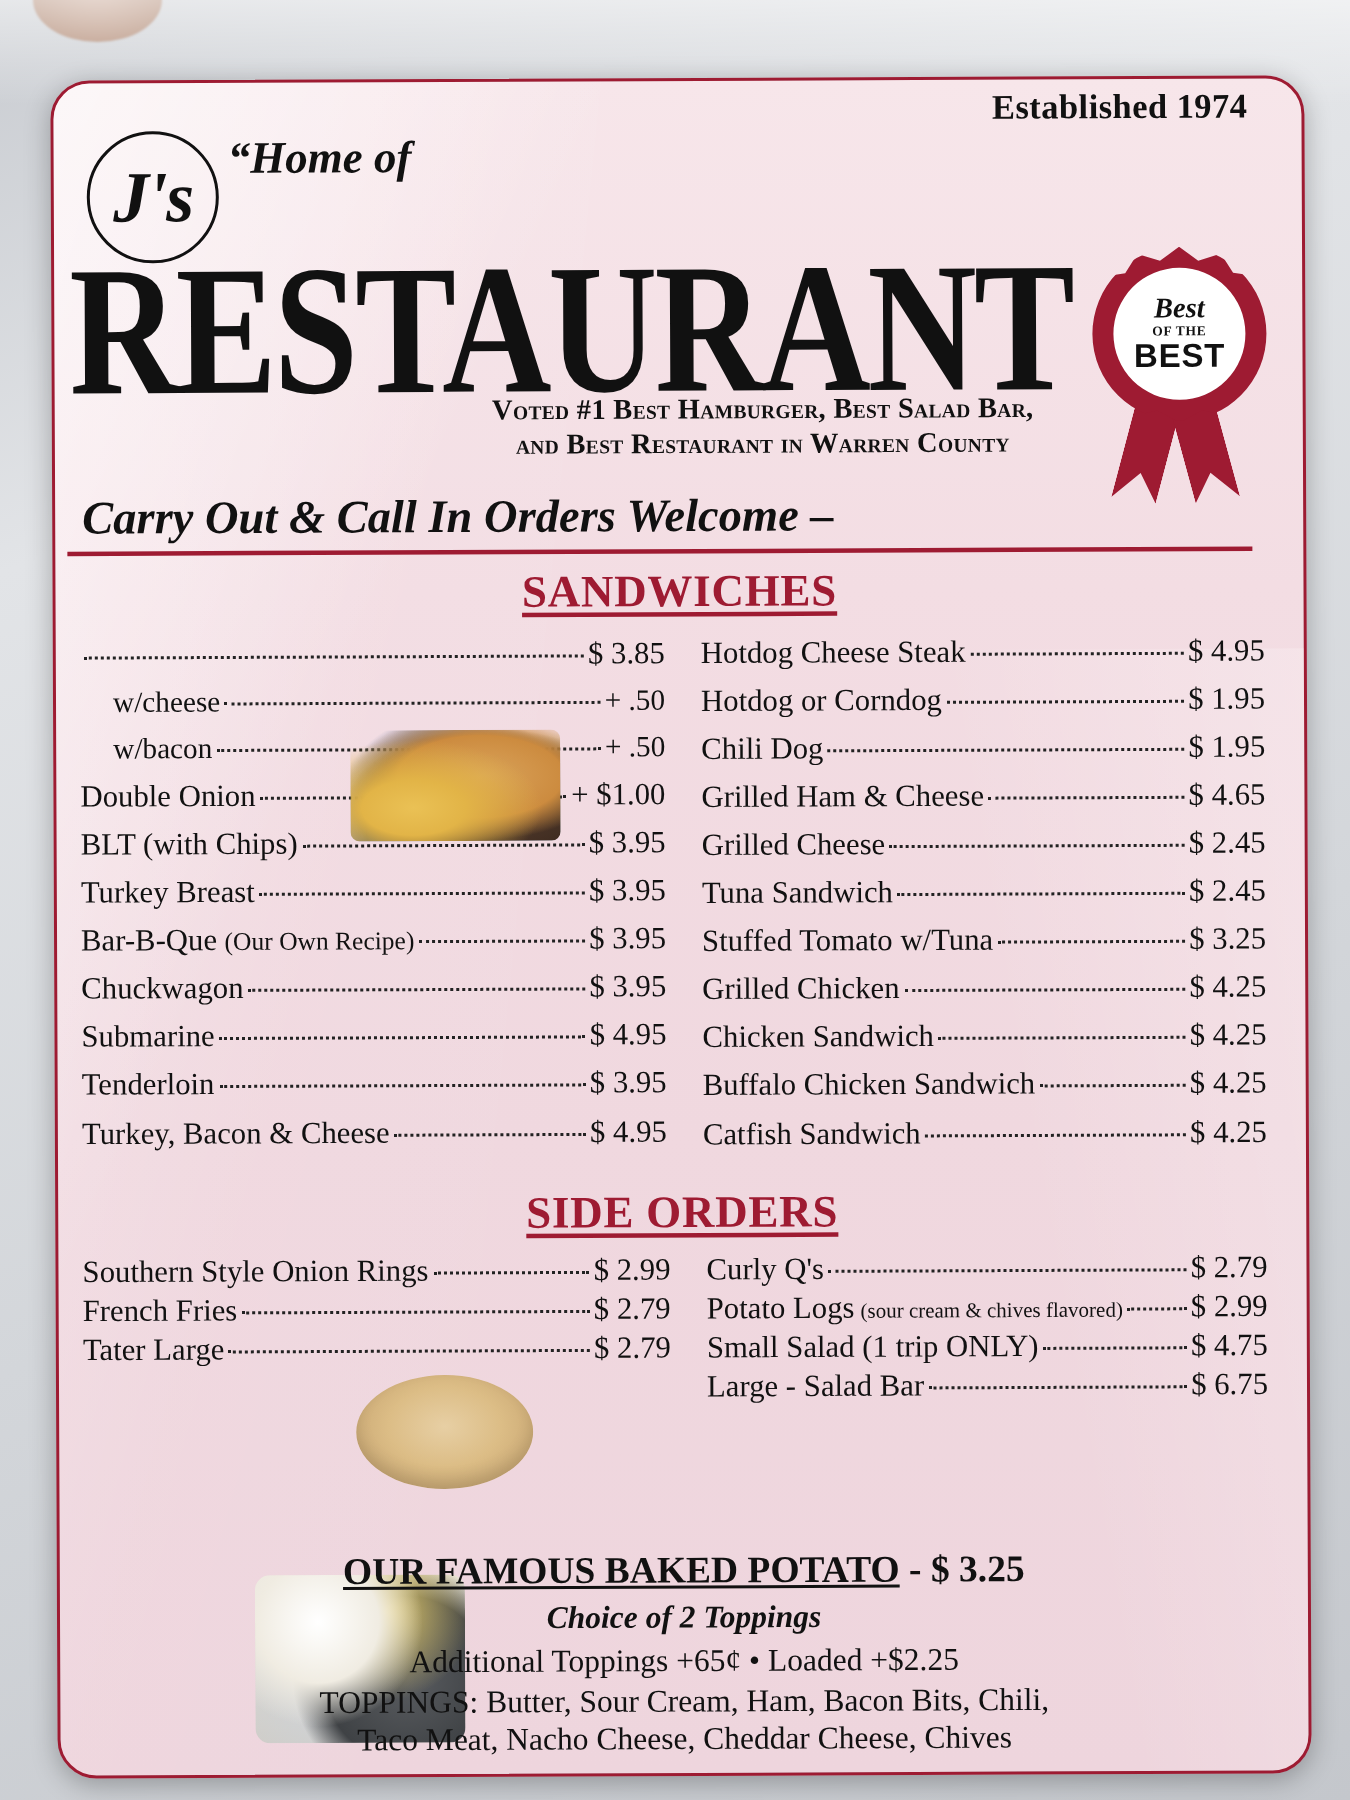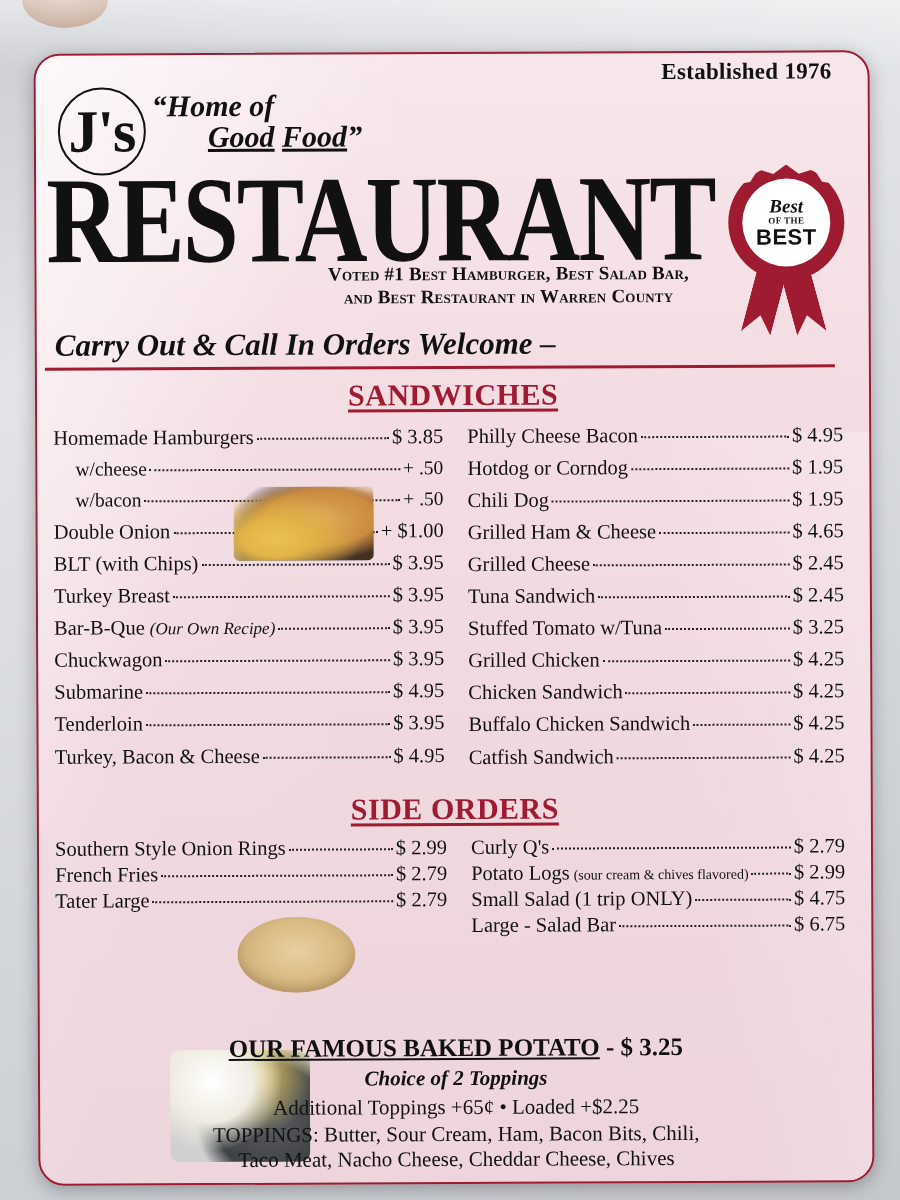--- a/index.html
+++ b/index.html
@@ -96,21 +96,22 @@
     height: 84px;
     border: 2px solid #111;
     border-radius: 50%;
     display: flex;
     align-items: center;
     justify-content: center;
   }
   .logo-circle span {
     font-family: "Liberation Serif", serif;
     font-weight: bold;
-    font-size: 60px;
+    font-size: 48px;
+    font-style: italic;
     letter-spacing: -1px;
   }
   .home-of {
     position: absolute;
     left: 116px;
     top: 36px;
     font-style: italic;
     font-weight: bold;
     font-size: 30px;
     line-height: 1.02;
@@ -255,21 +256,21 @@
   .item .dots {
     flex: 1 1 auto;
     margin: 0 3px;
     border-bottom: 2px dotted #222;
     transform: translateY(-4px);
     min-width: 8px;
     height: 1px;
   }
   .item .price { flex: 0 0 auto; }
   .item.indent { padding-left: 22px; font-size: 19.5px; }
-  .item .small-italic { font-style: italic; font-size: 17px; }
+  .item .small-italic { font-size: 17px; }
   .item .tiny { font-size: 14px; }
 
   
   .photo-burger {
     position: absolute;
     left: 196px;
     top: 432px;
     width: 140px;
     height: 74px;
     border-radius: 6px;
@@ -349,32 +350,28 @@
 <div class="photo-bg"></div>
 <div class="thumb"></div>
 <div class="glare-top"></div>
 
 <div class="menu-card">
   <div class="sheen"></div>
   <div class="sheen2"></div>
 
   <div class="inner">
 
-    <div class="established">Established 1976</div>
+    <div class="established">Established 1974</div>
 
     <div class="logo-circle">
       <span>J's</span>
     </div>
 
     <div class="home-of">
       <span>“Home of</span>
-      <span class="good-food">
-        <span class="u">Good</span>
-        <span class="u">Food</span><span>”</span>
-      </span>
     </div>
 
     <div class="restaurant-word">RESTAURANT</div>
 
     <div class="badge">
       <div class="ribbon-l"></div>
       <div class="ribbon-r"></div>
       <div class="rosette"></div>
       <div class="rosette-inner">
         <div class="b1">Best</div>
@@ -390,21 +387,20 @@
 
     <div class="carryout">Carry Out &amp; Call In Orders Welcome –</div>
     <div class="rule"></div>
 
     <div class="section-title" id="sandwiches-title">SANDWICHES</div>
 
     <div class="cols" id="sandwich-cols">
       <div class="col">
 
         <div class="item">
-          <span class="name">Homemade Hamburgers</span>
           <span class="dots"></span>
           <span class="price">$ 3.85</span>
         </div>
 
         <div class="item indent">
           <span class="name">w/cheese</span>
           <span class="dots"></span>
           <span class="price">+ .50</span>
         </div>
 
@@ -459,21 +455,21 @@
 
         <div class="item">
           <span class="name">Turkey, Bacon &amp; Cheese</span>
           <span class="dots"></span>
           <span class="price">$ 4.95</span>
         </div>
       </div>
 
       <div class="col">
         <div class="item">
-          <span class="name">Philly Cheese Bacon</span>
+          <span class="name">Hotdog Cheese Steak</span>
           <span class="dots"></span>
           <span class="price">$ 4.95</span>
         </div>
         <div class="item">
           <span class="name">Hotdog or Corndog</span>
           <span class="dots"></span>
           <span class="price">$ 1.95</span>
         </div>
         <div class="item">
           <span class="name">Chili Dog</span>

